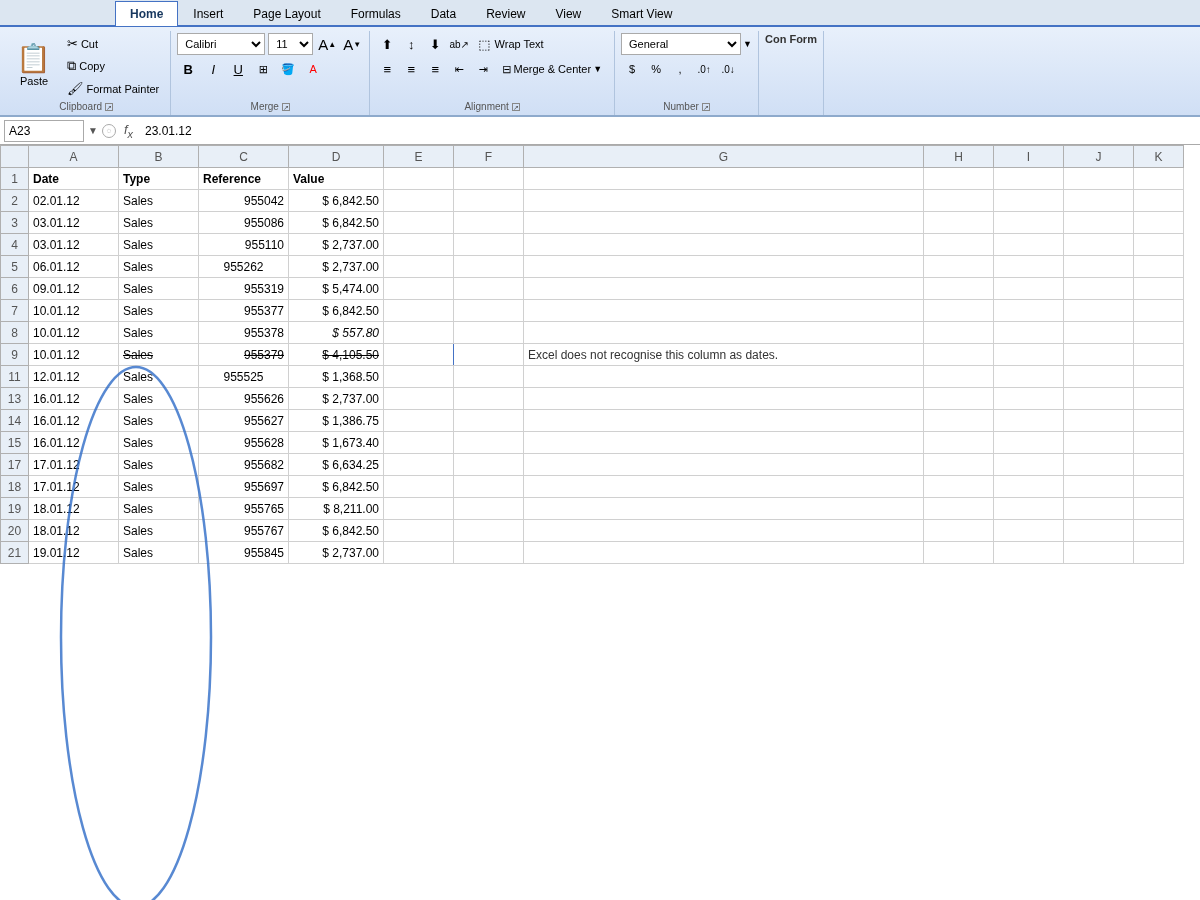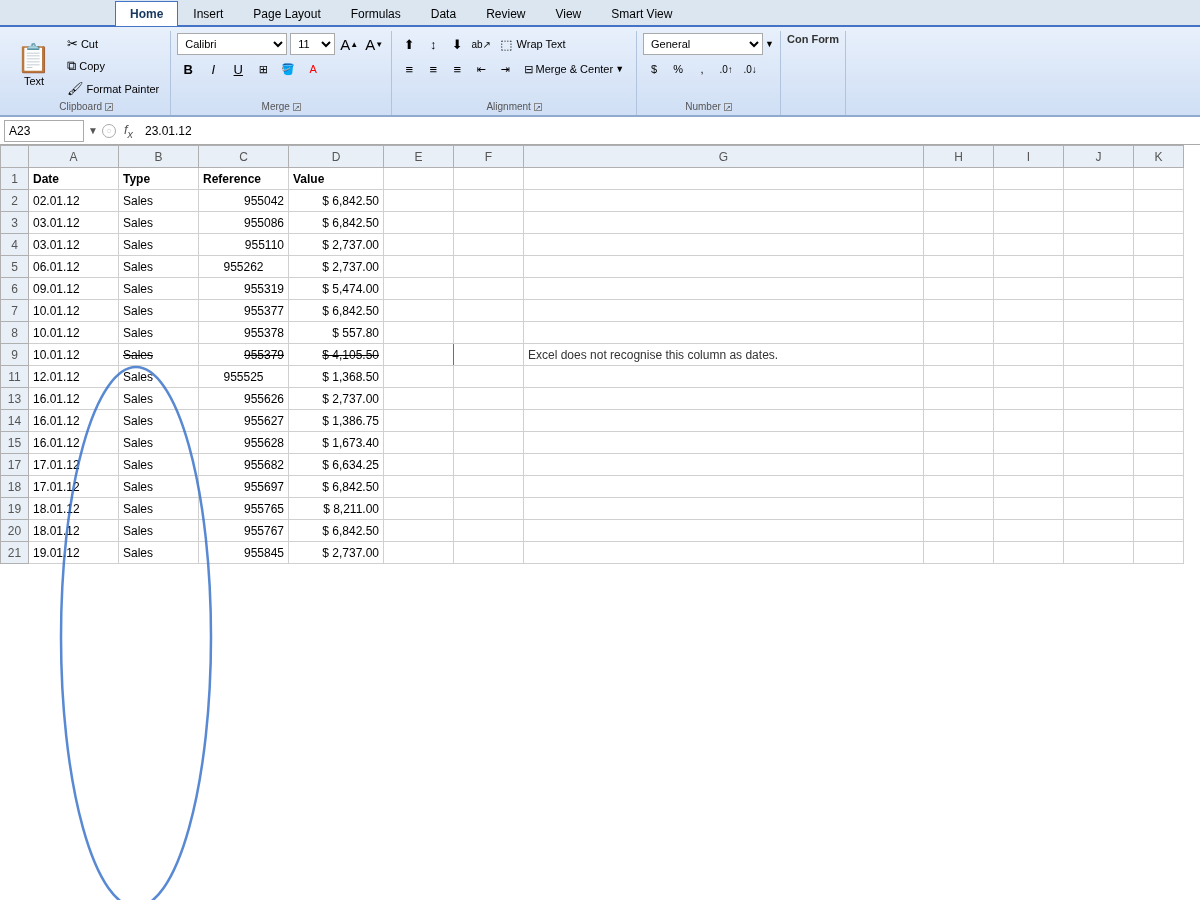--- a/index.html
+++ b/index.html
@@ -117,21 +117,21 @@
     .font-group .ribbon-group-content {
       flex-direction: column;
       gap: 2px;
     }
     .font-row1, .font-row2 {
       display: flex;
       align-items: center;
       gap: 3px;
     }
     .font-select {
-      width: 110px;
+      width: 88px;
       font-size: 11px;
       height: 22px;
       border: 1px solid #aaa;
       background: #fff;
       padding: 1px 3px;
     }
     .size-select {
       width: 45px;
       font-size: 11px;
       height: 22px;
@@ -322,21 +322,21 @@
   <div class="ribbon-tab">View</div>
   <div class="ribbon-tab">Smart View</div>
 </div>
 
 <div class="ribbon">
 
   <div class="ribbon-group clipboard-group">
     <div class="ribbon-group-content">
       <div class="paste-btn">
         <div class="paste-icon">📋</div>
-        <div class="paste-label">Text</div>
+        <div class="paste-label">Paste</div>
       </div>
       <div class="small-btns">
         <div class="small-btn">
           <span class="small-btn-icon">✂</span>
           <span>Cut</span>
         </div>
         <div class="small-btn">
           <span class="small-btn-icon">⧉</span>
           <span>Copy</span>
         </div>
@@ -582,21 +582,21 @@
             <td></td>
             <td></td>
             <td></td>
             <td></td>
           </tr>
           <tr>
             <td class="row-header col-header">8</td>
             <td>10.01.12</td>
             <td>Sales</td>
             <td style="text-align: right;">955378</td>
-            <td style="text-align: right;">$   557.80</td>
+            <td style="text-align: right; font-style: italic;">$   557.80</td>
             <td></td>
             <td></td>
             <td></td>
             <td></td>
             <td></td>
             <td></td>
             <td></td>
           </tr>
           <tr>
             <td class="row-header col-header">9</td>

